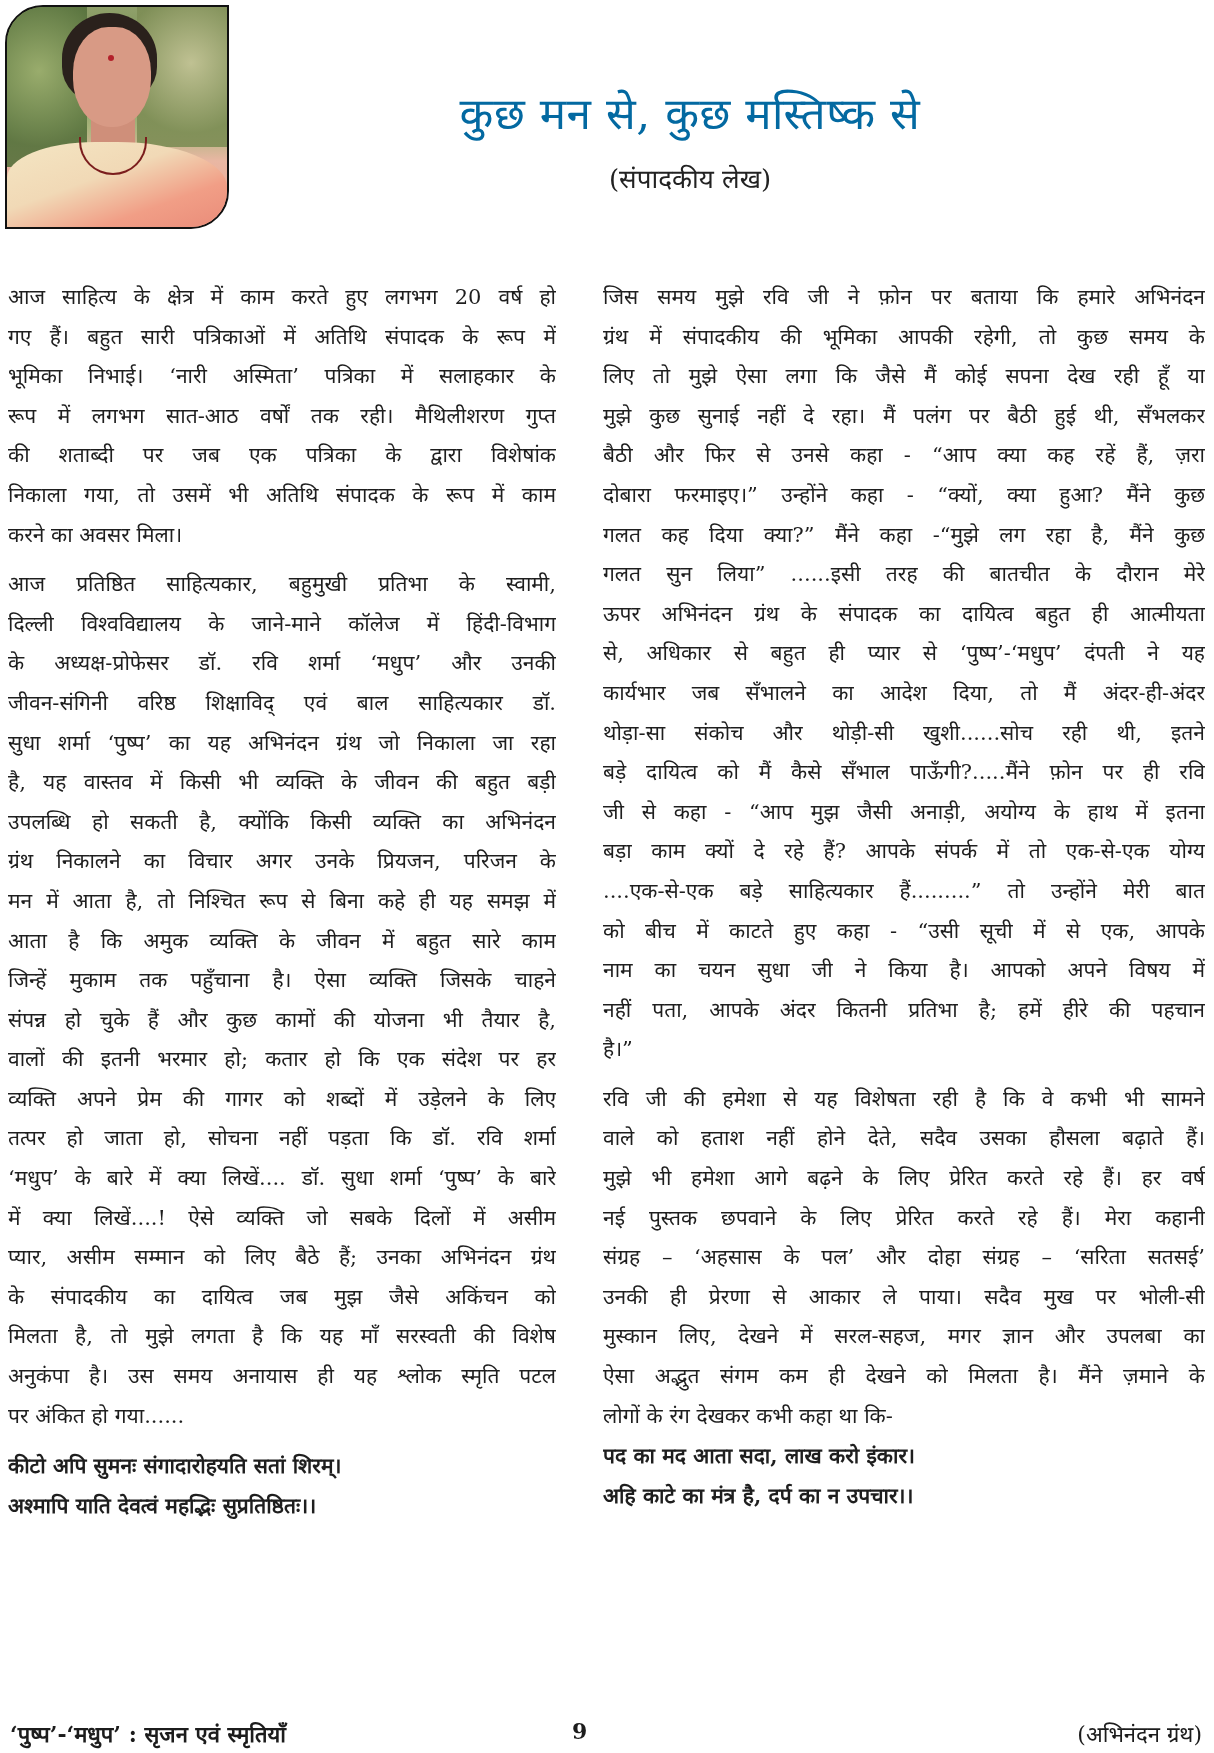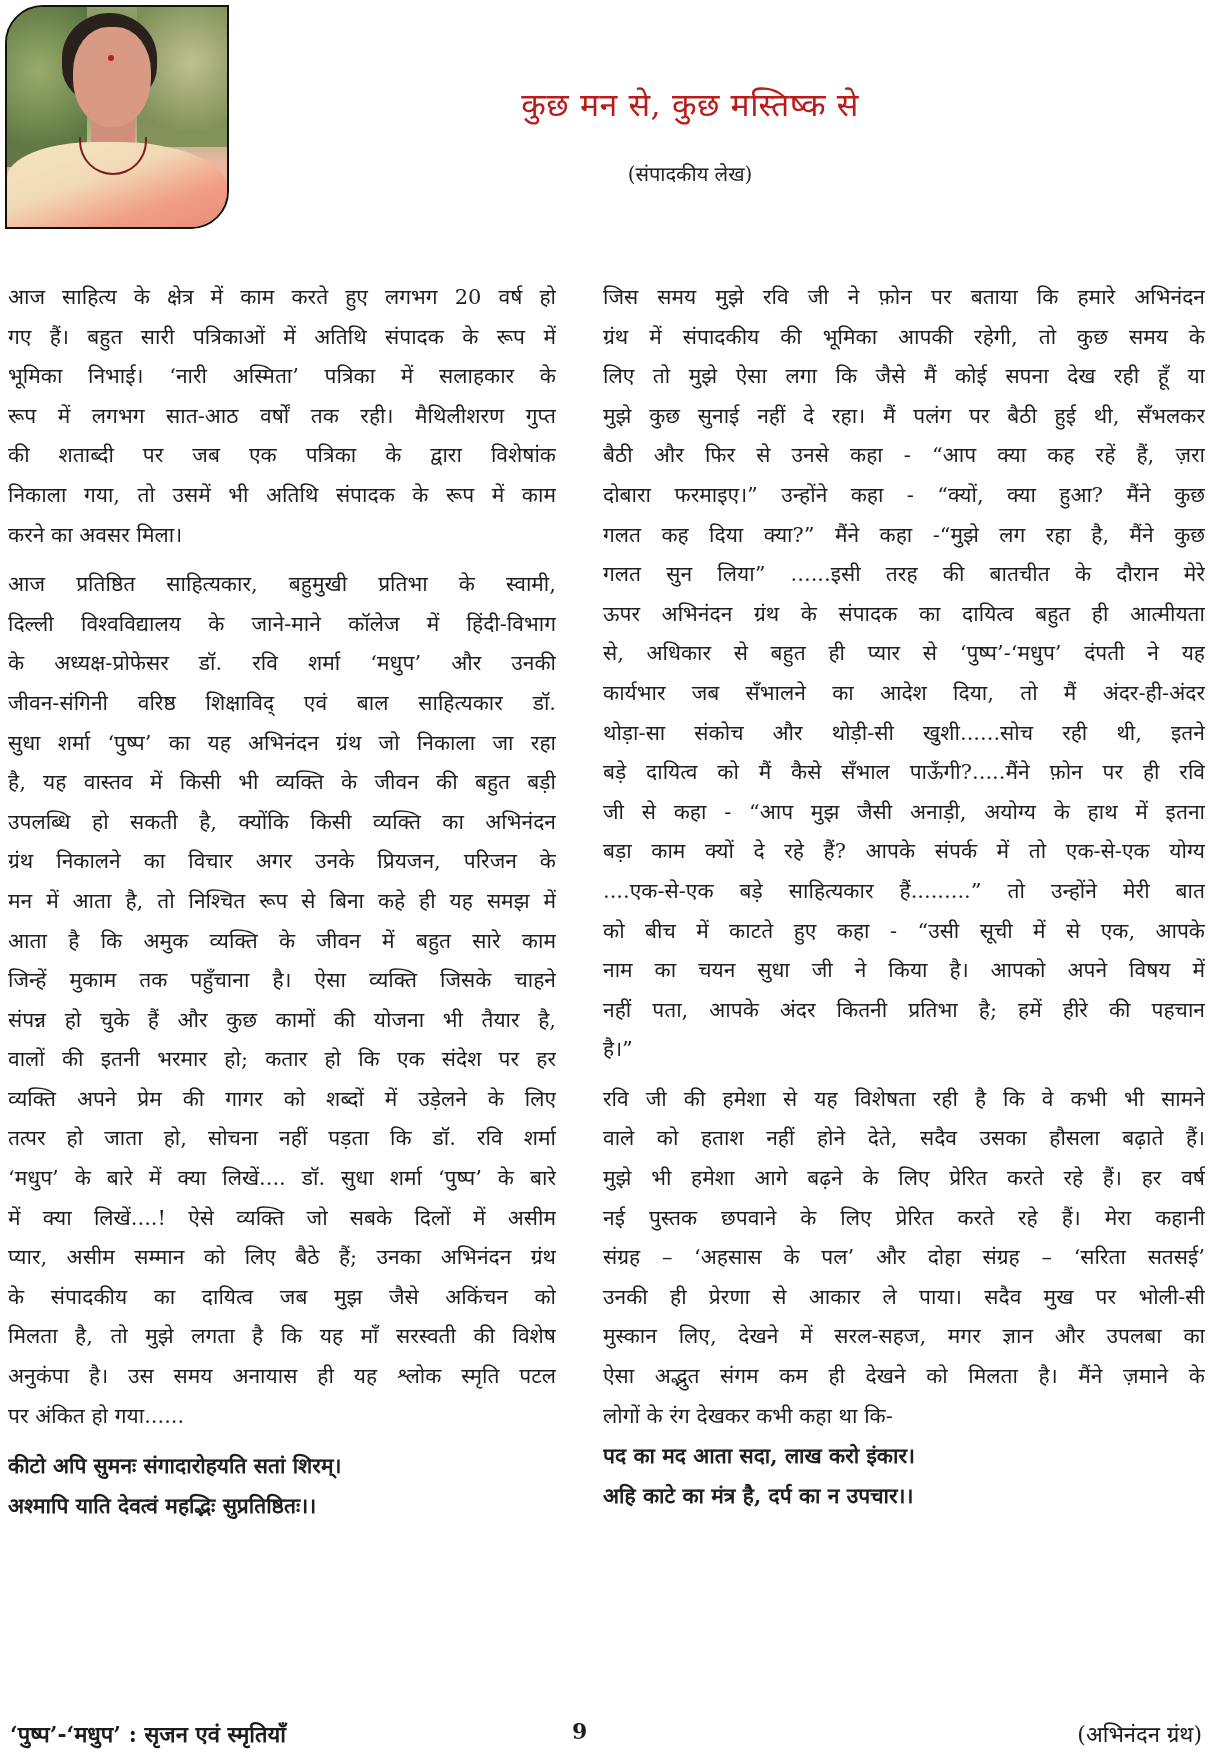--- a/index.html
+++ b/index.html
@@ -19,23 +19,23 @@
   .photo .bindi { position: absolute; left: 101px; top: 48px; width: 6px; height: 6px;
                   background: #b3202a; border-radius: 50%; }
   .photo .neck { position: absolute; left: 84px; top: 112px; width: 44px; height: 30px; background: #cf8f7a; }
   .photo .saree { position: absolute; left: 0px; top: 135px; width: 220px; height: 90px;
                   background: linear-gradient(160deg, #f4e6c3 0%, #f1d9b6 40%, #f19e86 70%, #e98a78 100%);
                   border-radius: 40% 50% 0 0; }
   .photo .necklace { position: absolute; left: 72px; top: 130px; width: 64px; height: 36px;
                      border: 2px solid #7b1d1d; border-top: none; border-radius: 0 0 40px 40px; }
 
   .title { position: absolute; left: 380px; top: 82px; width: 620px; text-align: center;
-           font-family: "DejaVu Serif", serif; font-size: 32px; color: #b91c1c; letter-spacing: 0.5px; }
+           font-family: "DejaVu Serif", serif; font-size: 44px; color: #0369a1; letter-spacing: 0.5px; }
   .subtitle { position: absolute; left: 380px; top: 160px; width: 620px; text-align: center;
-              font-family: "DejaVu Serif", serif; font-size: 20px; color: #222; }
+              font-family: "DejaVu Serif", serif; font-size: 26px; color: #222; }
 
   .col { position: absolute; top: 278px; font-family: "DejaVu Serif", serif; font-size: 21px; color: #1e1e1e; }
   .col-left { left: 8px; width: 548px; }
   .col-right { left: 603px; width: 602px; }
   .line { display: block; height: 39.6px; line-height: 39.6px; white-space: nowrap; overflow: hidden;
           text-align: justify; text-align-last: justify; }
   .line.last { text-align-last: left; }
   .gap { height: 10px; }
   .verse { font-weight: bold; text-align-last: left; }
 

